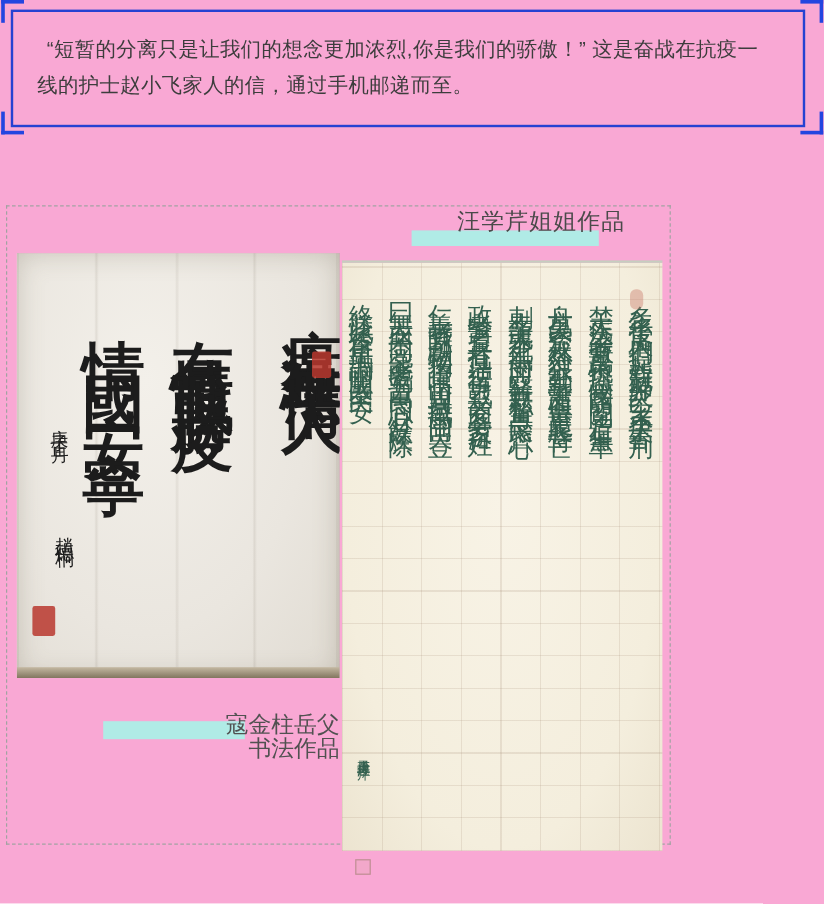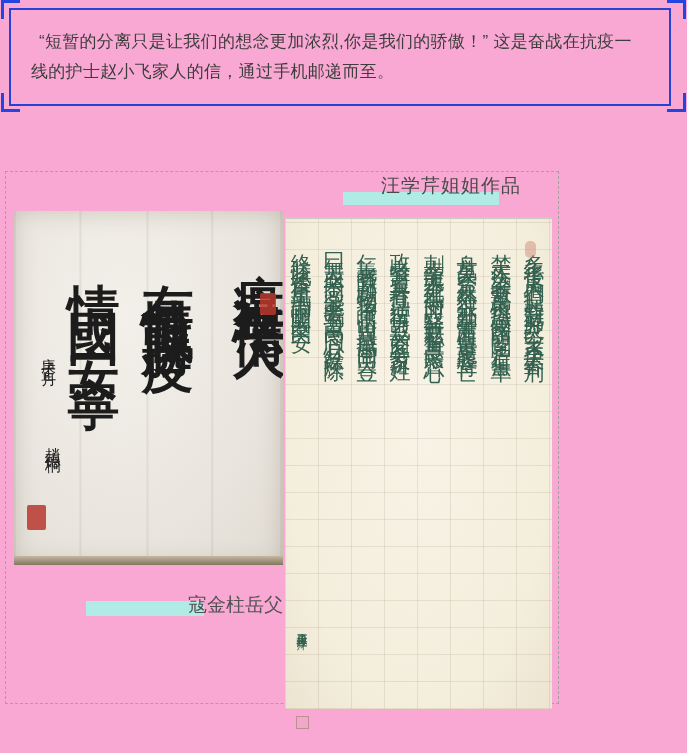--- a/index.html
+++ b/index.html
@@ -136,20 +136,21 @@
       <span class="la-col la-col3">情國安寧</span>
       <span class="la-sig la-sig1">庚子正月</span>
       <span class="la-sig la-sig2">趙德桐</span>
       <span class="seal la-seal-top"></span>
       <span class="seal la-seal-bottom"></span>
     </div>
 
     <div class="left-caption-bar"></div>
     <div class="left-caption">
       <div>寇金柱岳父</div>
+      <div>书法作品</div>
     </div>
 
     <div class="right-art">
       <span class="ra-col ra-col1">多年後當人們提起新冠肺炎己亥末庚子春荆</span>
       <span class="ra-col ra-col2">楚大疾染者數萬衆惶恐舉國防皆閉户道無車</span>
       <span class="ra-col ra-col3">舟萬象空寂然外狼亦動垂涎而俱華夏腹背芒</span>
       <span class="ra-col ra-col4">刺幸龍魂不死風雨而立醫無私警無畏民齊心</span>
       <span class="ra-col ra-col5">政者醫者兵者扛鼎逆行勇戰矣商客名家百姓</span>
       <span class="ra-col ra-col6">仁義者隣邦獻物捐資嘆山川異域風雨同天豈</span>
       <span class="ra-col ra-col7">曰無衣與子同裳能者竭力萬民同心月餘疾除</span>

